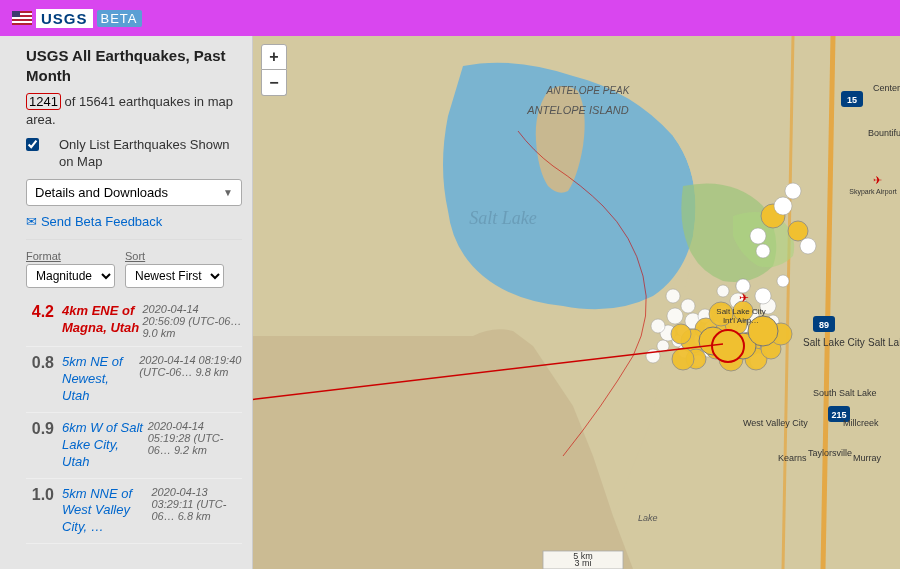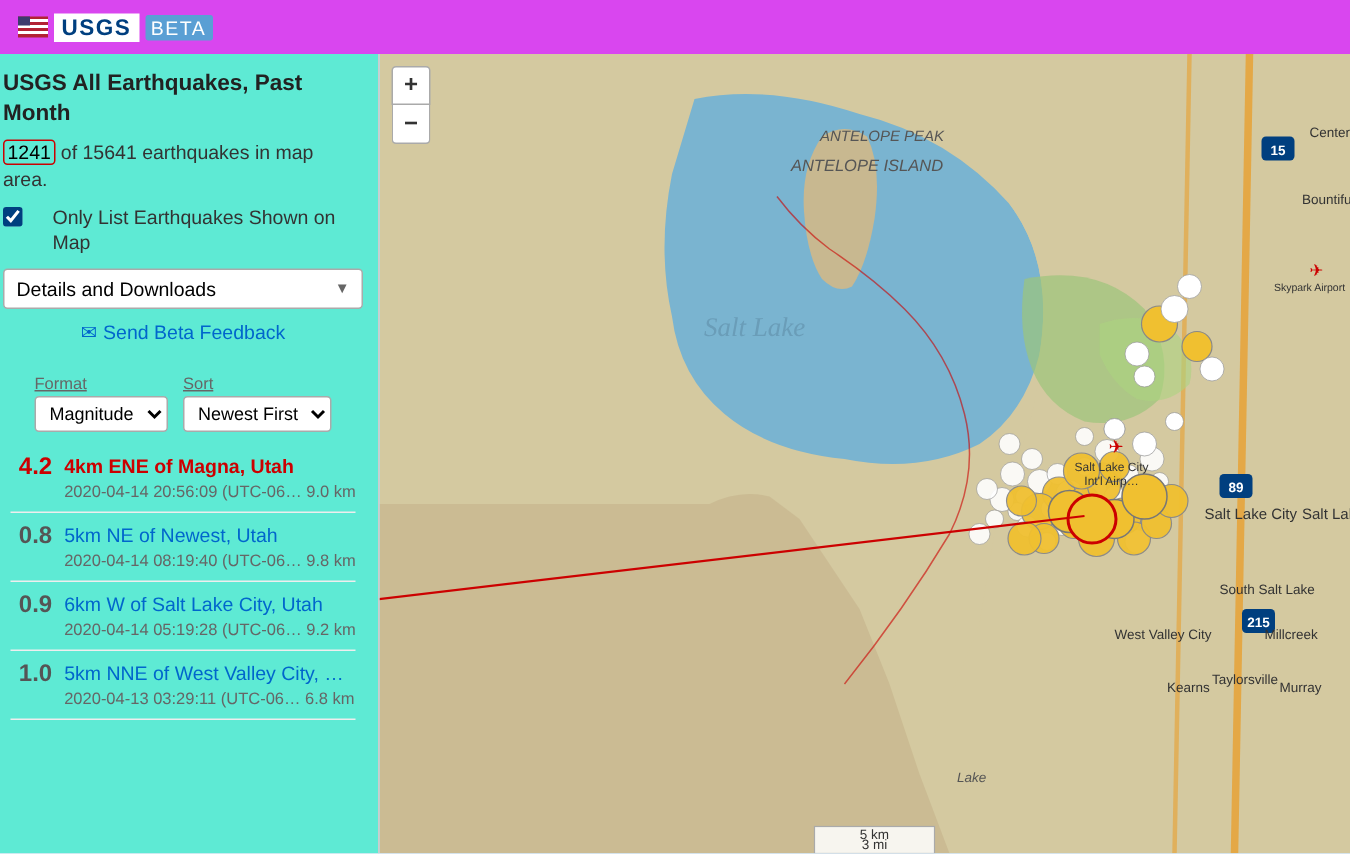--- a/index.html
+++ b/index.html
@@ -65,28 +65,27 @@
     #main {
       display: flex;
       flex: 1;
       overflow: hidden;
     }
 
     
     #sidebar {
       width: 253px;
       flex-shrink: 0;
-      background: #5eead4;
+      background: #e5e5e5;
       border-right: 1px solid #ccc;
       overflow-y: auto;
-      padding: 10px 10px 10px 2px;
+      padding: 10px 10px 10px 26px;
       display: flex;
       flex-direction: column;
       gap: 8px;
-      align-items: center;
     }
 
     .sidebar-title {
       font-size: 15px;
       font-weight: bold;
       color: #222;
       line-height: 1.3;
     }
 
     .earthquake-count {
@@ -195,22 +194,23 @@
       font-size: 16px;
       font-weight: bold;
       color: #cc0000;
       min-width: 28px;
       text-align: right;
       flex-shrink: 0;
     }
     .eq-mag.small { color: #555; font-size: 16px; }
     .eq-info {
       display: flex;
-      flex-direction: column;
+      flex-direction: row;
       gap: 2px;
+      font-style: italic;
     }
     .eq-title {
       font-size: 13px;
       color: #0066cc;
       font-weight: normal;
       text-decoration: none;
       line-height: 1.3;
     }
     .eq-title.featured {
       color: #cc0000;

